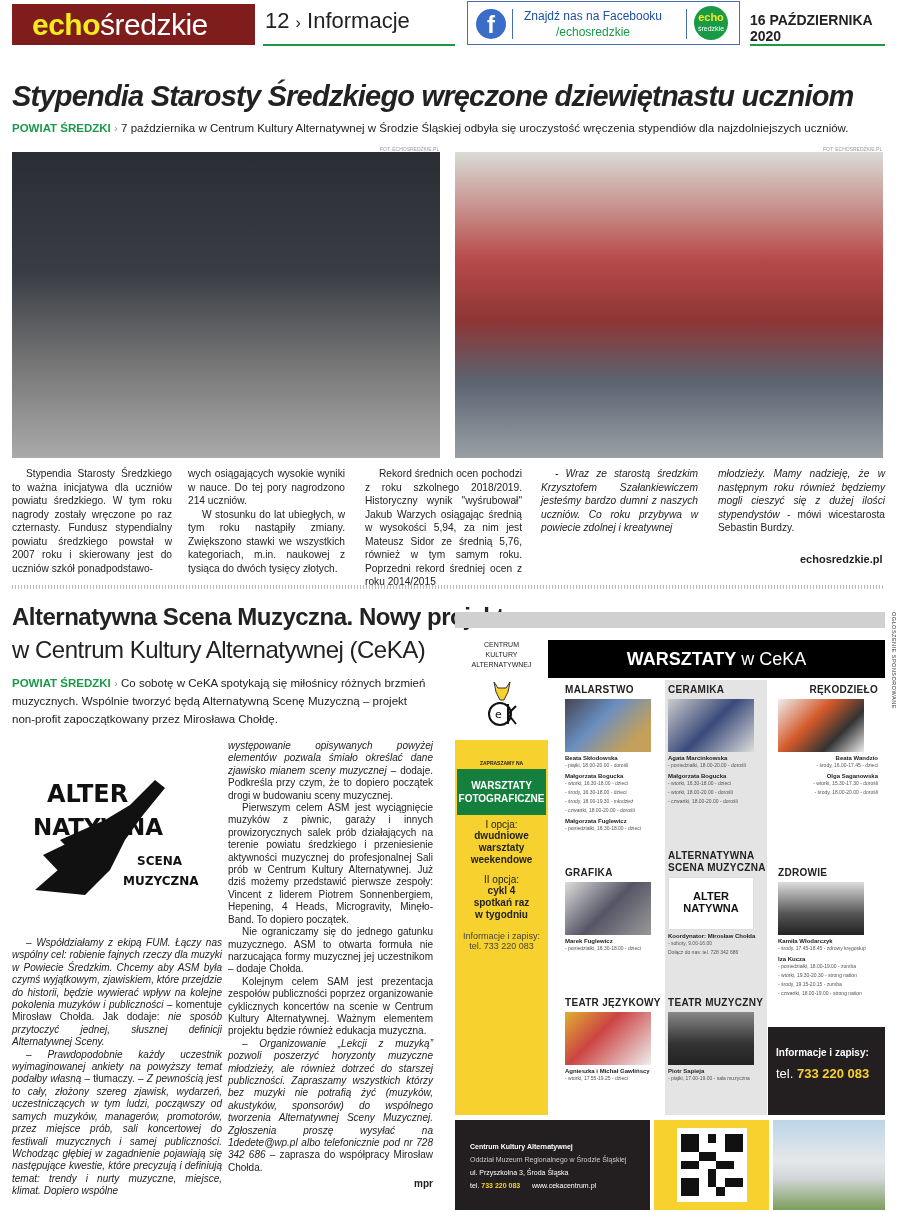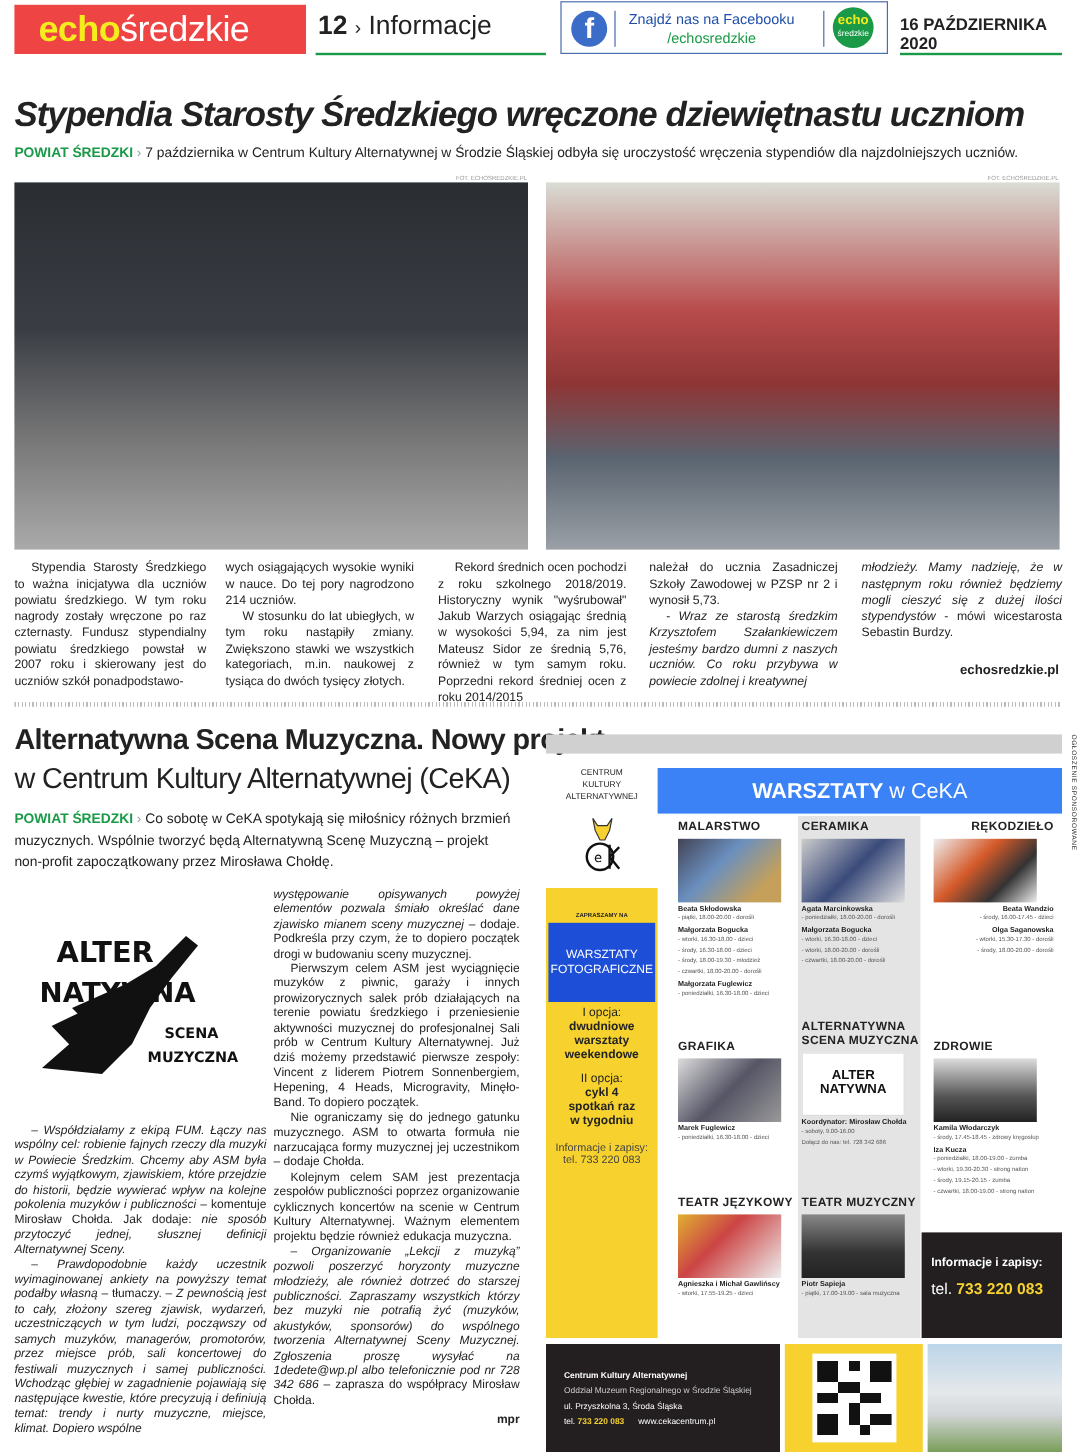--- a/index.html
+++ b/index.html
@@ -1,23 +1,23 @@
 <!DOCTYPE html>
 <html><head>
 <meta charset="utf-8">
 <style>
   * { box-sizing: border-box; margin: 0; padding: 0; }
   body { width: 900px; height: 1211px; background: #fff; font-family: "Liberation Sans", sans-serif; color: #222; position: relative; overflow: hidden; }
   .abs { position: absolute; }
 
   
-  .logo { left: 12px; top: 4px; width: 243px; height: 41px; background: #ef4444; color: #fff; font-size: 30px; line-height: 41px; padding-left: 20px; letter-spacing: -0.5px; }
+  .logo { left: 12px; top: 4px; width: 243px; height: 41px; background: #7f1d1d; color: #fff; font-size: 30px; line-height: 41px; padding-left: 20px; letter-spacing: -0.5px; }
   .logo .echo { color: #f4ec1c; font-weight: bold; }
   .pagenum { left: 265px; top: 8px; font-size: 22px; color: #222; }
-  .pagenum b { font-weight: bold; }
+  .pagenum b { font-weight: normal; }
   .hline { height: 2px; background: #1a9a47; }
   .fbbox { left: 467px; top: 1px; width: 273px; height: 44px; border: 1px solid #4a6db0; }
   .fbcircle { left: 8px; top: 7px; width: 30px; height: 30px; border-radius: 50%; background: #3b6cc8; color: #fff; font-weight: bold; font-size: 24px; text-align: center; line-height: 32px; }
   .fbsep { width: 1px; height: 30px; background: #4a6db0; top: 7px; }
   .fbtext { left: 50px; top: 6px; width: 150px; text-align: center; font-size: 12px; font-weight: normal; color: #1f4fa8; line-height: 16px; }
   .fbtext .g { color: #1a9a47; }
   .echocircle { left: 226px; top: 4px; width: 34px; height: 34px; border-radius: 50%; background: #1a9a47; color: #f4ec1c; text-align: center; font-size: 11px; font-weight: bold; line-height: 12px; padding-top: 5px; }
   .echocircle span { display: block; color: #fff; font-size: 7px; font-weight: normal; }
   .date { left: 750px; top: 12px; font-size: 14px; font-weight: bold; color: #222; }
 
@@ -40,21 +40,21 @@
   .h2b { left: 12px; top: 636px; font-size: 24px; letter-spacing: -0.5px; }
   .lead2 { left: 12px; top: 674px; width: 420px; font-size: 11.5px; line-height: 18px; }
   .asmlogo { left: 25px; top: 760px; width: 180px; height: 145px; }
   .mpr { font-weight: bold; font-size: 10px; }
 
   
   .ad { left: 455px; top: 612px; width: 430px; height: 598px; }
   .ad-top { left: 0; top: 0; width: 430px; height: 16px; background: #d0d0d0; }
   .ad-left { left: 0; top: 16px; width: 93px; height: 104px; text-align: center; font-size: 7px; line-height: 10px; color: #222; padding-top: 12px; }
   .ad-yellow { left: 0; top: 128px; width: 93px; height: 375px; background: #f7d22e; text-align: center; }
-  .ad-title { left: 93px; top: 28px; width: 337px; height: 38px; background: #3b82f6; color: #fff; text-align: center; font-size: 18px; line-height: 38px; }
+  .ad-title { left: 93px; top: 28px; width: 337px; height: 38px; background: #000000; color: #fff; text-align: center; font-size: 18px; line-height: 38px; }
   .ad-title b { font-weight: bold; }
   .ad-graycol { left: 210px; top: 68px; width: 102px; height: 435px; background: #e4e4e4; }
   .sec { width: 100px; }
   .sec-h { font-size: 10px; font-weight: bold; color: #222; letter-spacing: 0.3px; line-height: 12px; }
   .sec-img { width: 86px; height: 53px; margin-top: 3px; }
   .sec-name { font-size: 6px; font-weight: bold; margin-top: 3px; color: #222; }
   .sec-line { font-size: 5px; color: #555; line-height: 9px; }
   .info-box { left: 313px; top: 415px; width: 117px; height: 88px; background: #231f20; color: #fff; padding: 20px 8px; }
   .info-box .t { font-size: 10px; font-weight: bold; }
   .info-box .p { font-size: 13px; margin-top: 8px; }
@@ -101,21 +101,20 @@
     <p>Stypendia Starosty Średzkiego to ważna inicjatywa dla uczniów powiatu średzkiego. W tym roku nagrody zostały wręczone po raz czternasty. Fundusz stypendialny powiatu średzkiego powstał w 2007 roku i skierowany jest do uczniów szkół ponadpodstawo-</p>
   </div>
 <div class="abs col" style="left:188px;top:467px;width:157px;">
     <p style="text-indent:0">wych osiągających wysokie wyniki w nauce. Do tej pory nagrodzono 214 uczniów.</p>
     <p>W stosunku do lat ubiegłych, w tym roku nastąpiły zmiany. Zwiększono stawki we wszystkich kategoriach, m.in. naukowej z tysiąca do dwóch tysięcy złotych.</p>
   </div>
 <div class="abs col" style="left:365px;top:467px;width:157px;">
     <p>Rekord średnich ocen pochodzi z roku szkolnego 2018/2019. Historyczny wynik "wyśrubował" Jakub Warzych osiągając średnią w wysokości 5,94, za nim jest Mateusz Sidor ze średnią 5,76, również w tym samym roku. Poprzedni rekord średniej ocen z roku 2014/2015</p>
   </div>
 <div class="abs col" style="left:541px;top:467px;width:157px;">
-    <p style="text-indent:0">należał do ucznia Zasadniczej Szkoły Zawodowej w PZSP nr 2 i wynosił 5,73.</p>
     <p><i>- Wraz ze starostą średzkim Krzysztofem Szałankiewiczem jesteśmy bardzo dumni z naszych uczniów. Co roku przybywa w powiecie zdolnej i kreatywnej</i></p>
   </div>
 <div class="abs col" style="left:718px;top:467px;width:167px;">
     <p style="text-indent:0"><i>młodzieży. Mamy nadzieję, że w następnym roku również będziemy mogli cieszyć się z dużej ilości stypendystów</i><span> - mówi wicestarosta Sebastin Burdzy.</span></p>
   </div>
 <div class="abs" style="left:800px;top:553px;font-size:11px;font-weight:bold;">echosredzkie.pl</div>
 <div class="abs dotline" style="left:12px;top:585px;width:873px;"></div>
 
 <div class="abs h2a">Alternatywna Scena Muzyczna. Nowy projekt</div>
 <div class="abs h2b">w Centrum Kultury Alternatywnej (CeKA)</div>
@@ -151,21 +150,21 @@
     <div>ALTERNATYWNEJ</div>
     <svg width="40" height="50" viewBox="0 0 40 50" style="margin-top:8px">
       <path d="M12 4 L16 10 L24 10 L28 4 L26 14 L22 22 L18 22 L14 14 Z" fill="#f7d22e" stroke="#333" stroke-width="1"></path>
       <circle cx="18" cy="36" r="11" fill="none" stroke="#111" stroke-width="2"></circle>
       <text x="13" y="40" font-size="11" font-family="DejaVu Sans, sans-serif" fill="#111">e</text>
       <path d="M26 26 L26 46 M26 36 L34 28 M26 36 L34 46" stroke="#111" stroke-width="2" fill="none"></path>
     </svg>
   </div>
   <div class="abs ad-yellow">
     <div style="font-size:5px;font-weight:bold;margin-top:20px">ZAPRASZAMY NA</div>
-    <div style="background:#1d4ed8;color:#fff;font-weight:normal;font-size:10px;line-height:13px;margin:3px 2px;padding:20px 0">WARSZTATY FOTOGRAFICZNE</div>
+    <div style="background:#15803d;color:#fff;font-weight:bold;font-size:10px;line-height:13px;margin:3px 2px;padding:10px 0">WARSZTATY FOTOGRAFICZNE</div>
     <div style="font-size:10px;margin-top:4px">I opcja:</div>
     <div style="font-size:10px;font-weight:bold;padding:0 12px;line-height:12px">dwudniowe warsztaty weekendowe</div>
     <div style="font-size:10px;margin-top:8px">II opcja:</div>
     <div style="font-size:10px;font-weight:bold;padding:0 14px;line-height:12px">cykl 4 spotkań raz w tygodniu</div>
     <div style="font-size:9px;margin-top:10px;color:#444">Informacje i zapisy:</div>
     <div style="font-size:9px;color:#444">tel. 733 220 083</div>
   </div>
   <div class="abs ad-title"><b>WARSZTATY</b><span> w CeKA</span></div>
   <div class="abs ad-graycol"></div>
 

